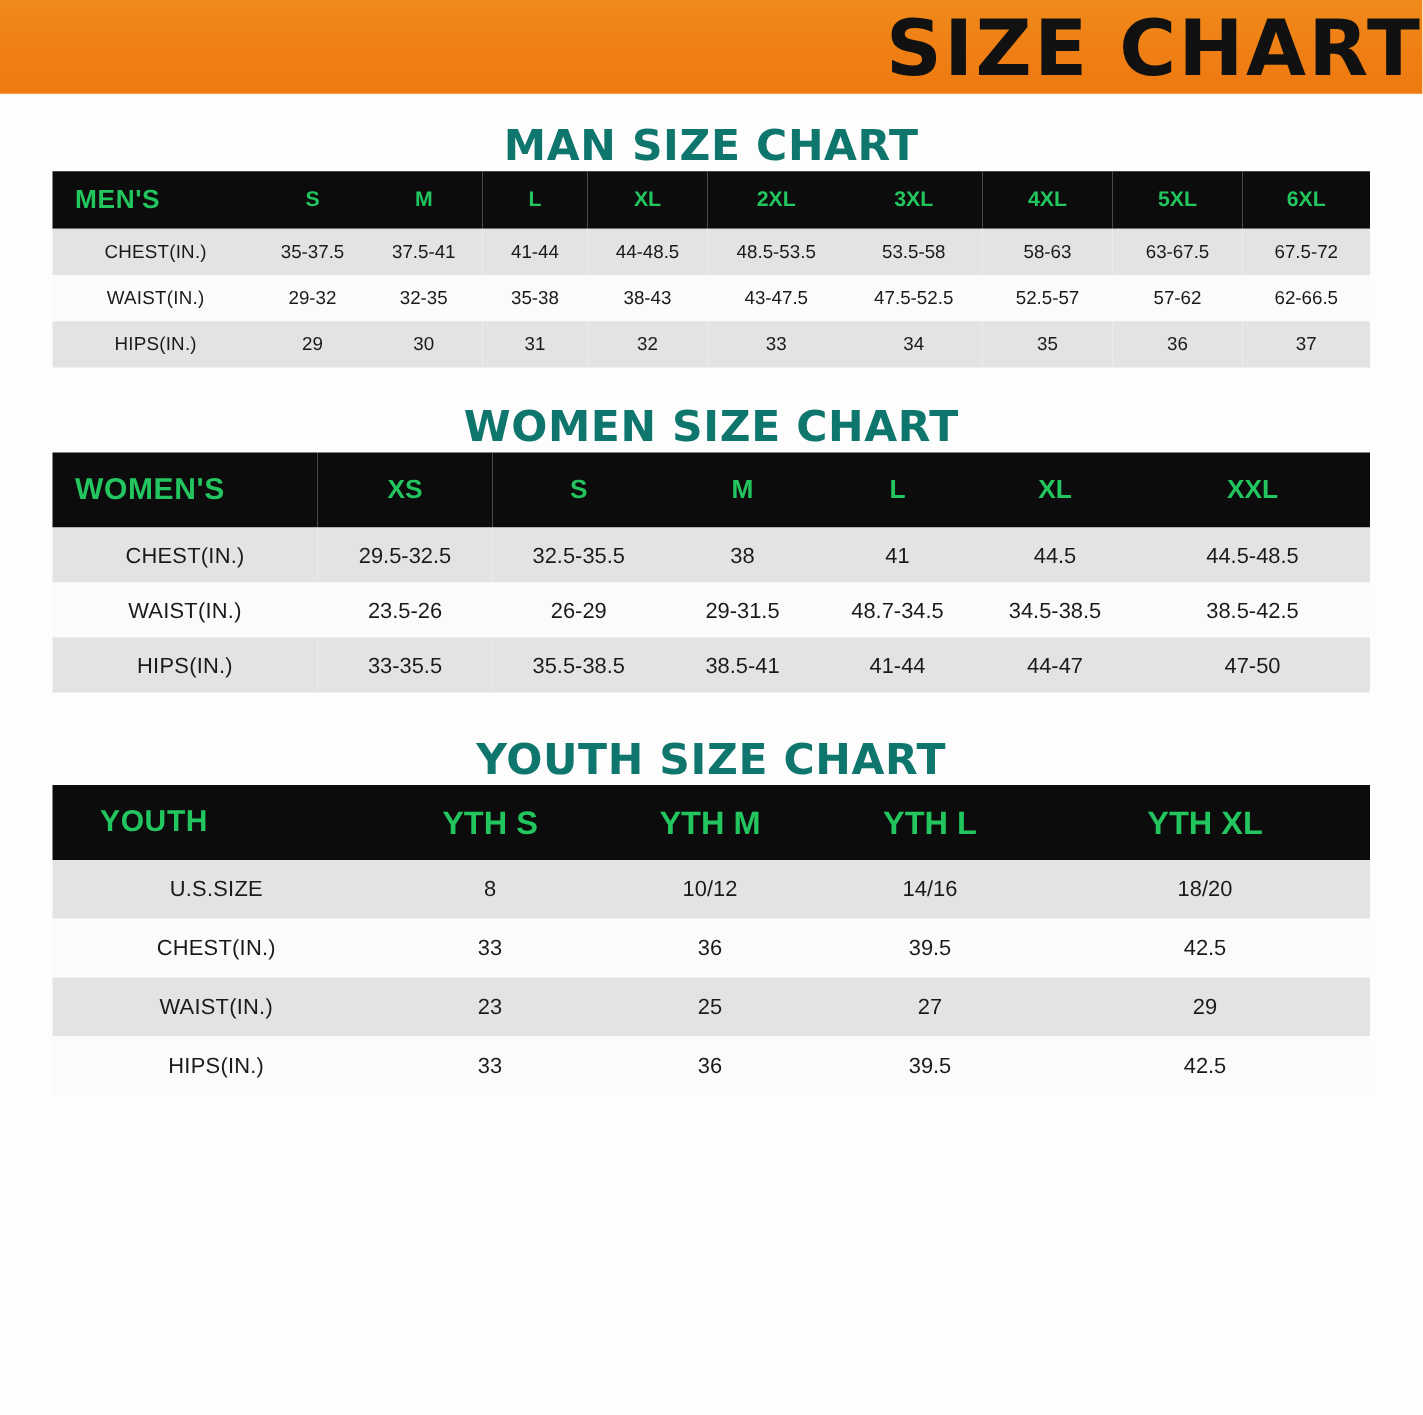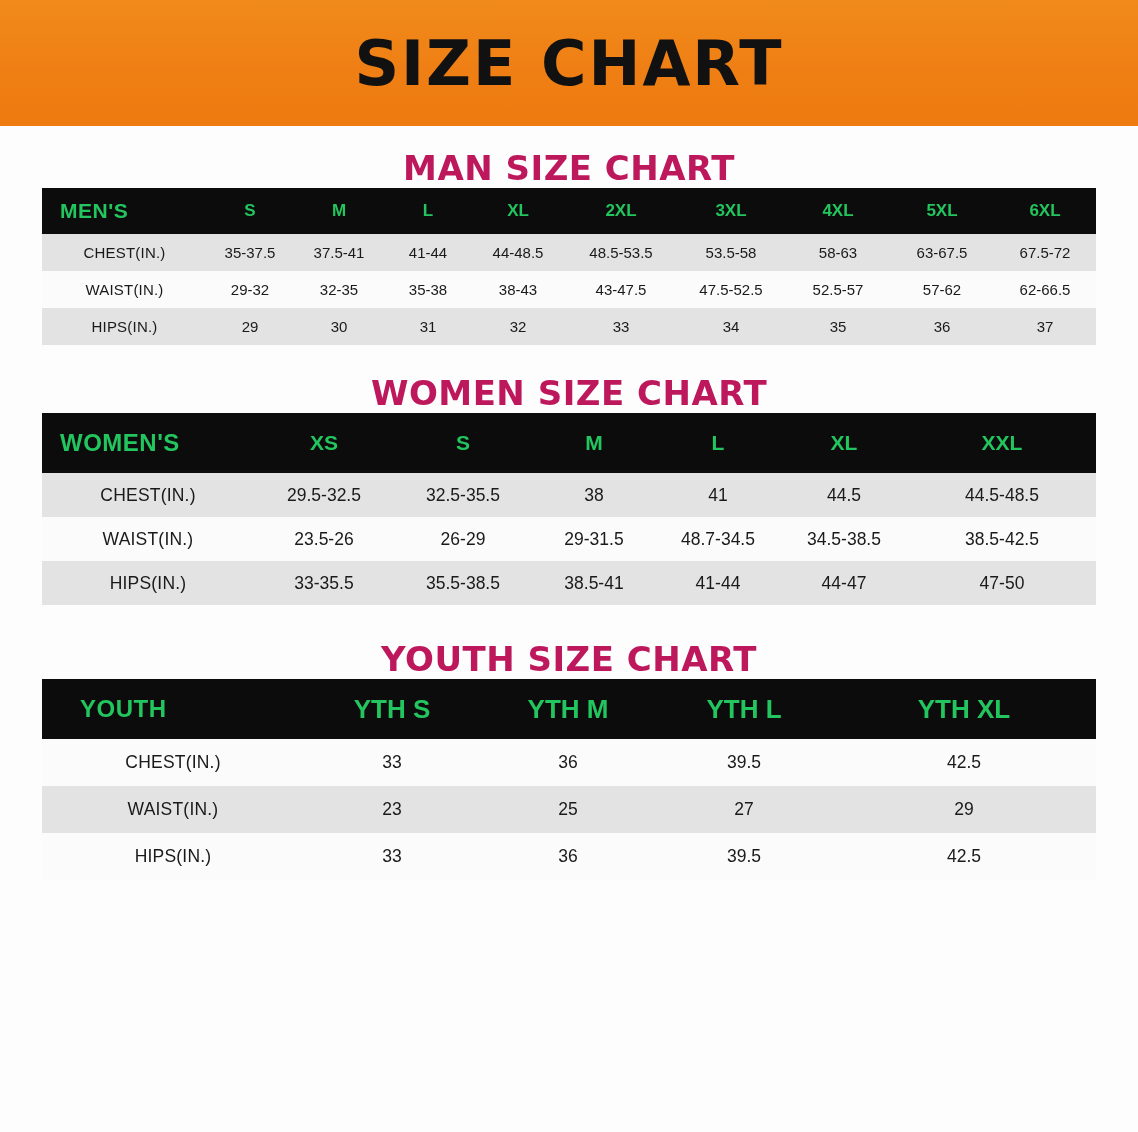--- a/index.html
+++ b/index.html
@@ -17,45 +17,45 @@
   .page {
     width: 1138px;
     height: 1132px;
     position: relative;
     background: #fdfdfd;
   }
 
   
   .banner {
     width: 100%;
-    height: 126px;
+    height: 75px;
     background: linear-gradient(180deg, #f08a1b 0%, #ef7f14 55%, #ee7a10 100%);
     display: flex;
     align-items: center;
-    justify-content: center;
+    justify-content: flex-end;
     box-sizing: border-box;
   }
   .banner-title {
     font-family: "DejaVu Sans", sans-serif;
     font-weight: 700;
     font-size: 62px;
     letter-spacing: 2px;
     color: #111111;
     line-height: 1;
     margin-top: 2px;
   }
 
   
   .section-title {
     text-align: center;
     font-family: "DejaVu Sans", sans-serif;
     font-weight: 700;
     font-size: 34px;
     letter-spacing: 0.5px;
-    color: #be185d;
+    color: #0f766e;
   }
   #man-title    { margin-top: 22px; }
   #women-title  { margin-top: 28px; }
   #youth-title  { margin-top: 34px; text-align: center; }
 
   
   .table-wrap {
     margin: 0 42px;
   }
   table.size-table {
@@ -262,20 +262,27 @@
       <thead>
         <tr>
           <th class="rowlabel">YOUTH</th>
           <th>YTH S</th>
           <th>YTH M</th>
           <th>YTH L</th>
           <th>YTH XL</th>
         </tr>
       </thead>
       <tbody>
+        <tr class="shade">
+          <td class="rowlabel">U.S.SIZE</td>
+          <td>8</td>
+          <td>10/12</td>
+          <td>14/16</td>
+          <td>18/20</td>
+        </tr>
         <tr class="plain">
           <td class="rowlabel">CHEST(IN.)</td>
           <td>33</td>
           <td>36</td>
           <td>39.5</td>
           <td>42.5</td>
         </tr>
         <tr class="shade">
           <td class="rowlabel">WAIST(IN.)</td>
           <td>23</td>

